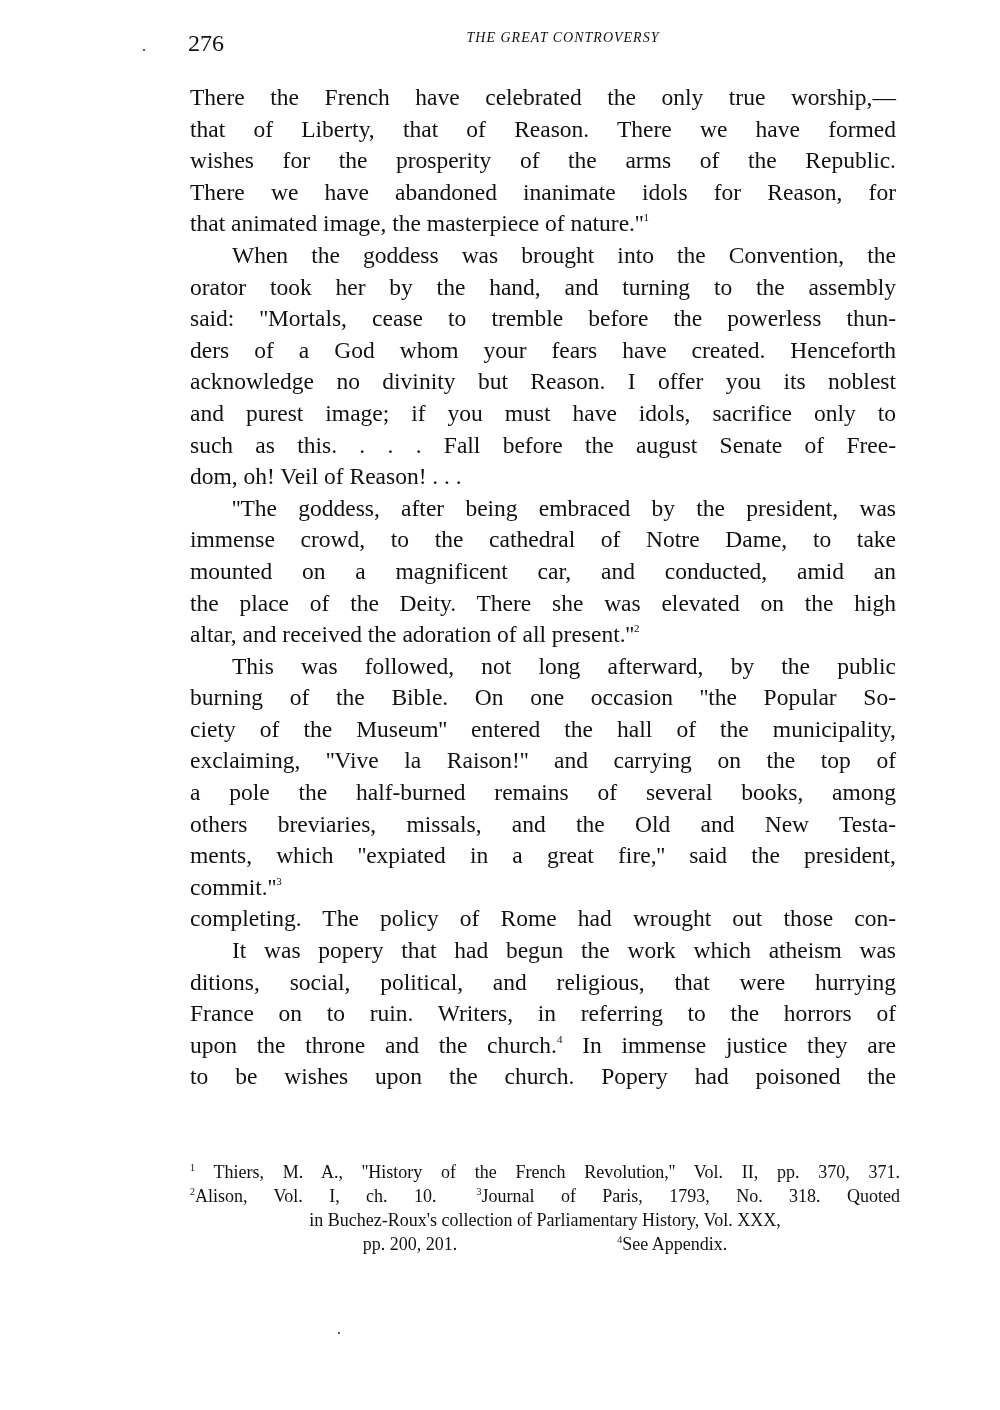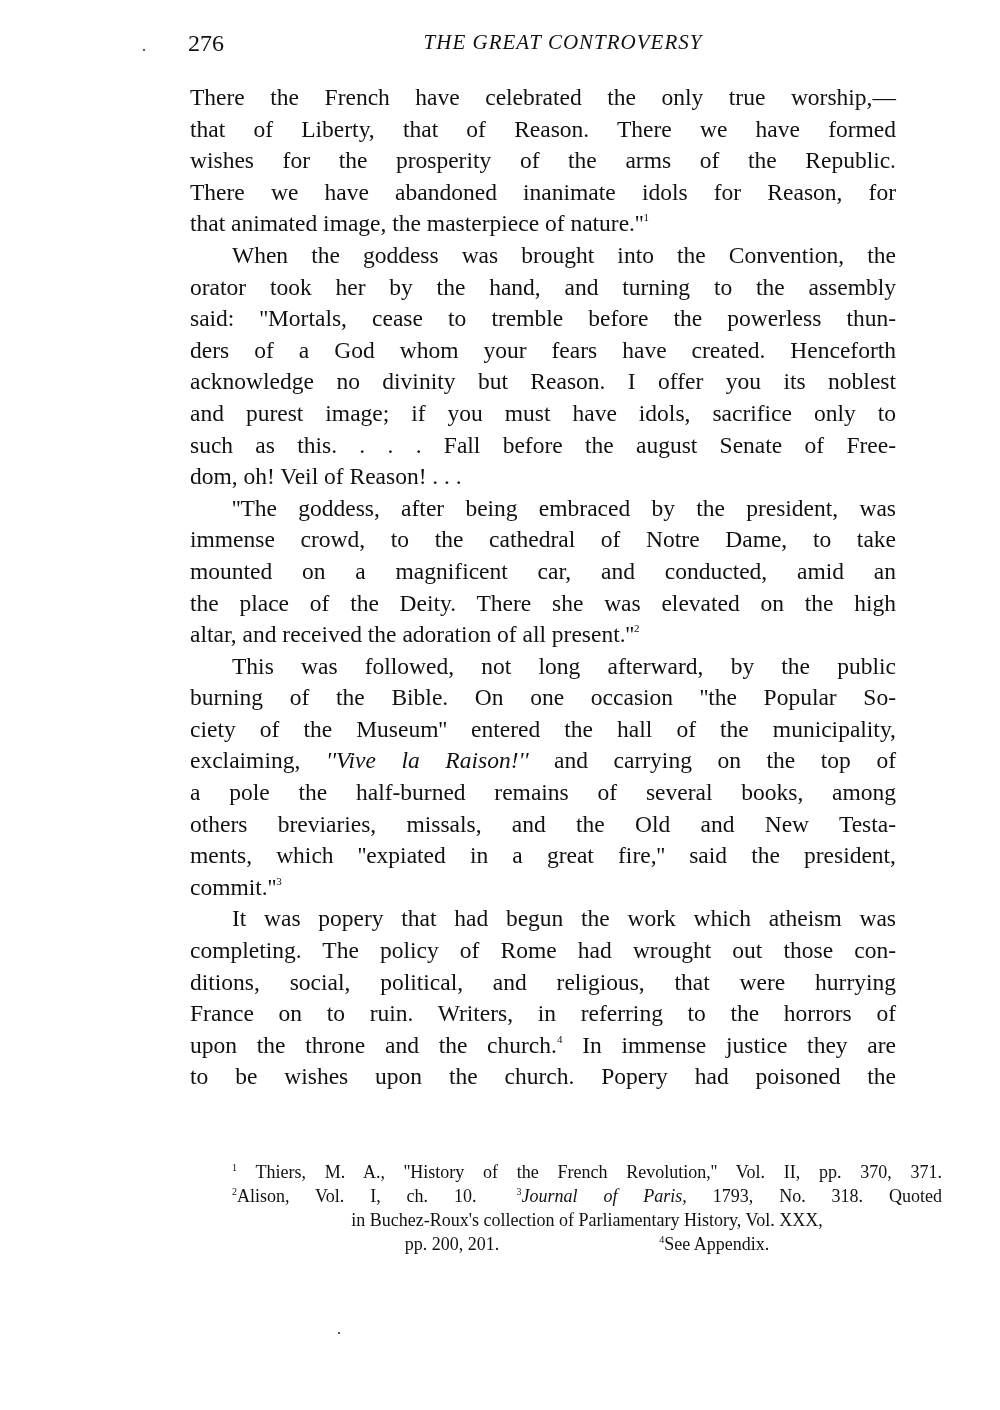--- a/index.html
+++ b/index.html
@@ -1,29 +1,29 @@
 <!DOCTYPE html>
 <html><head>
 <meta charset="utf-8">
 <style>
   html, body { margin: 0; padding: 0; background: #ffffff; }
   body { width: 1000px; height: 1410px; position: relative; overflow: hidden;
          font-family: "Liberation Serif", "DejaVu Serif", serif; color: #111; }
   .header { position: absolute; top: 30px; left: 188px; width: 710px; height: 32px; }
   .page-number { position: absolute; left: 0; top: 0; font-size: 24px; }
   .running-title { position: absolute; left: 0; right: 0; top: 0; text-align: center;
-                   font-style: italic; font-size: 21px; letter-spacing: 1px; padding-left: 40px; }
+                   font-style: italic; font-size: 14px; letter-spacing: 1px; padding-left: 40px; }
   .body-text { position: absolute; top: 82px; left: 190px; width: 706px; }
   .line { font-size: 23.5px; height: 31.6px; line-height: 31.6px; white-space: nowrap;
           text-align: justify; text-align-last: justify; }
   .line.last { text-align-last: left; }
   .line.indent { padding-left: 42px; }
-  .it { font-style: italic; }
+  .it { }
   sup { font-size: 11px; vertical-align: 10px; line-height: 0; }
-  .footnotes { position: absolute; top: 1160px; left: 190px; width: 710px; margin-left: 42px; }
+  .footnotes { position: absolute; top: 1160px; left: 190px; width: 710px; }
   .fn-line { font-size: 18px; height: 24px; line-height: 24px; white-space: nowrap;
              text-align: justify; text-align-last: justify; }
   .fn-line.center { text-align: center; text-align-last: auto; }
   .fn-sup { font-size: 10px; vertical-align: 7px; line-height: 0; }
   .gap { display: inline-block; width: 160px; }
   .gap2 { display: inline-block; width: 40px; }
   .mark { position: absolute; width: 2px; height: 2px; background: #555; }
 </style>
 </head>
 <body>
@@ -57,22 +57,22 @@
 
   <div class="line indent">This was followed, not long afterward, by the public</div>
   <div class="line">burning of the Bible. On one occasion ''the Popular So-</div>
   <div class="line">ciety of the Museum'' entered the hall of the municipality,</div>
   <div class="line"><span>exclaiming,</span> <span class="it">''Vive la Raison!''</span> <span>and carrying on the top of</span></div>
   <div class="line">a pole the half-burned remains of several books, among</div>
   <div class="line">others breviaries, missals, and the Old and New Testa-</div>
   <div class="line">ments, which ''expiated in a great fire,'' said the president,</div>
   <div class="line last"><span>commit.''</span><sup>3</sup></div>
 
+  <div class="line">completing. The policy of Rome had wrought out those con-</div>
   <div class="line indent">It was popery that had begun the work which atheism was</div>
-  <div class="line">completing. The policy of Rome had wrought out those con-</div>
   <div class="line">ditions, social, political, and religious, that were hurrying</div>
   <div class="line">France on to ruin. Writers, in referring to the horrors of</div>
   <div class="line"><span>upon the throne and the church.</span><sup>4</sup> <span>In immense justice they are</span></div>
   <div class="line">to be wishes upon the church. Popery had poisoned the</div>
 </div>
 
 <div class="footnotes">
   <div class="fn-line"><span class="fn-sup">1</span> <span>Thiers, M. A., ''History of the French Revolution,'' Vol. II, pp. 370, 371.</span></div>
   <div class="fn-line"><span class="fn-sup">2</span><span>Alison, Vol. I, ch. 10.</span><span class="gap2"></span><span class="fn-sup">3</span><span class="it">Journal of Paris,</span> <span>1793, No. 318. Quoted</span></div>
   <div class="fn-line center">in Buchez-Roux's collection of Parliamentary History, Vol. XXX,</div>

